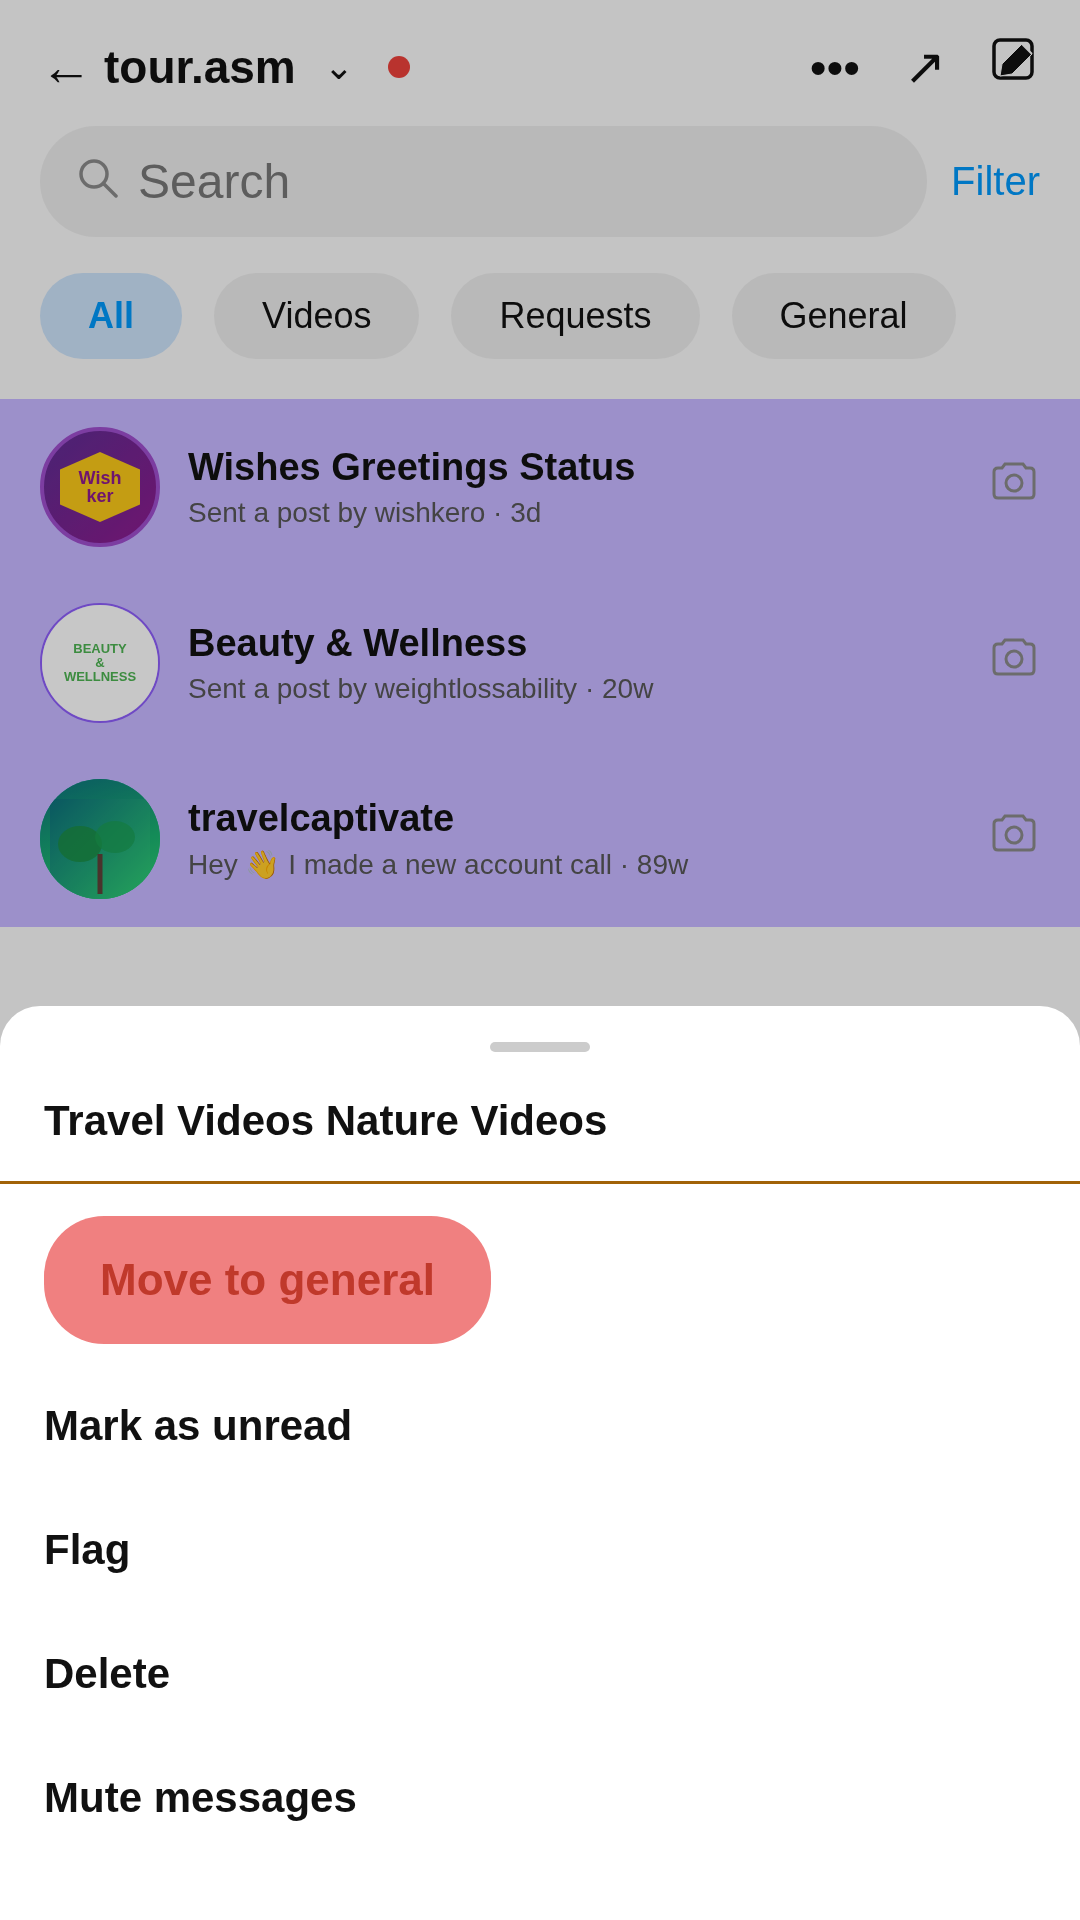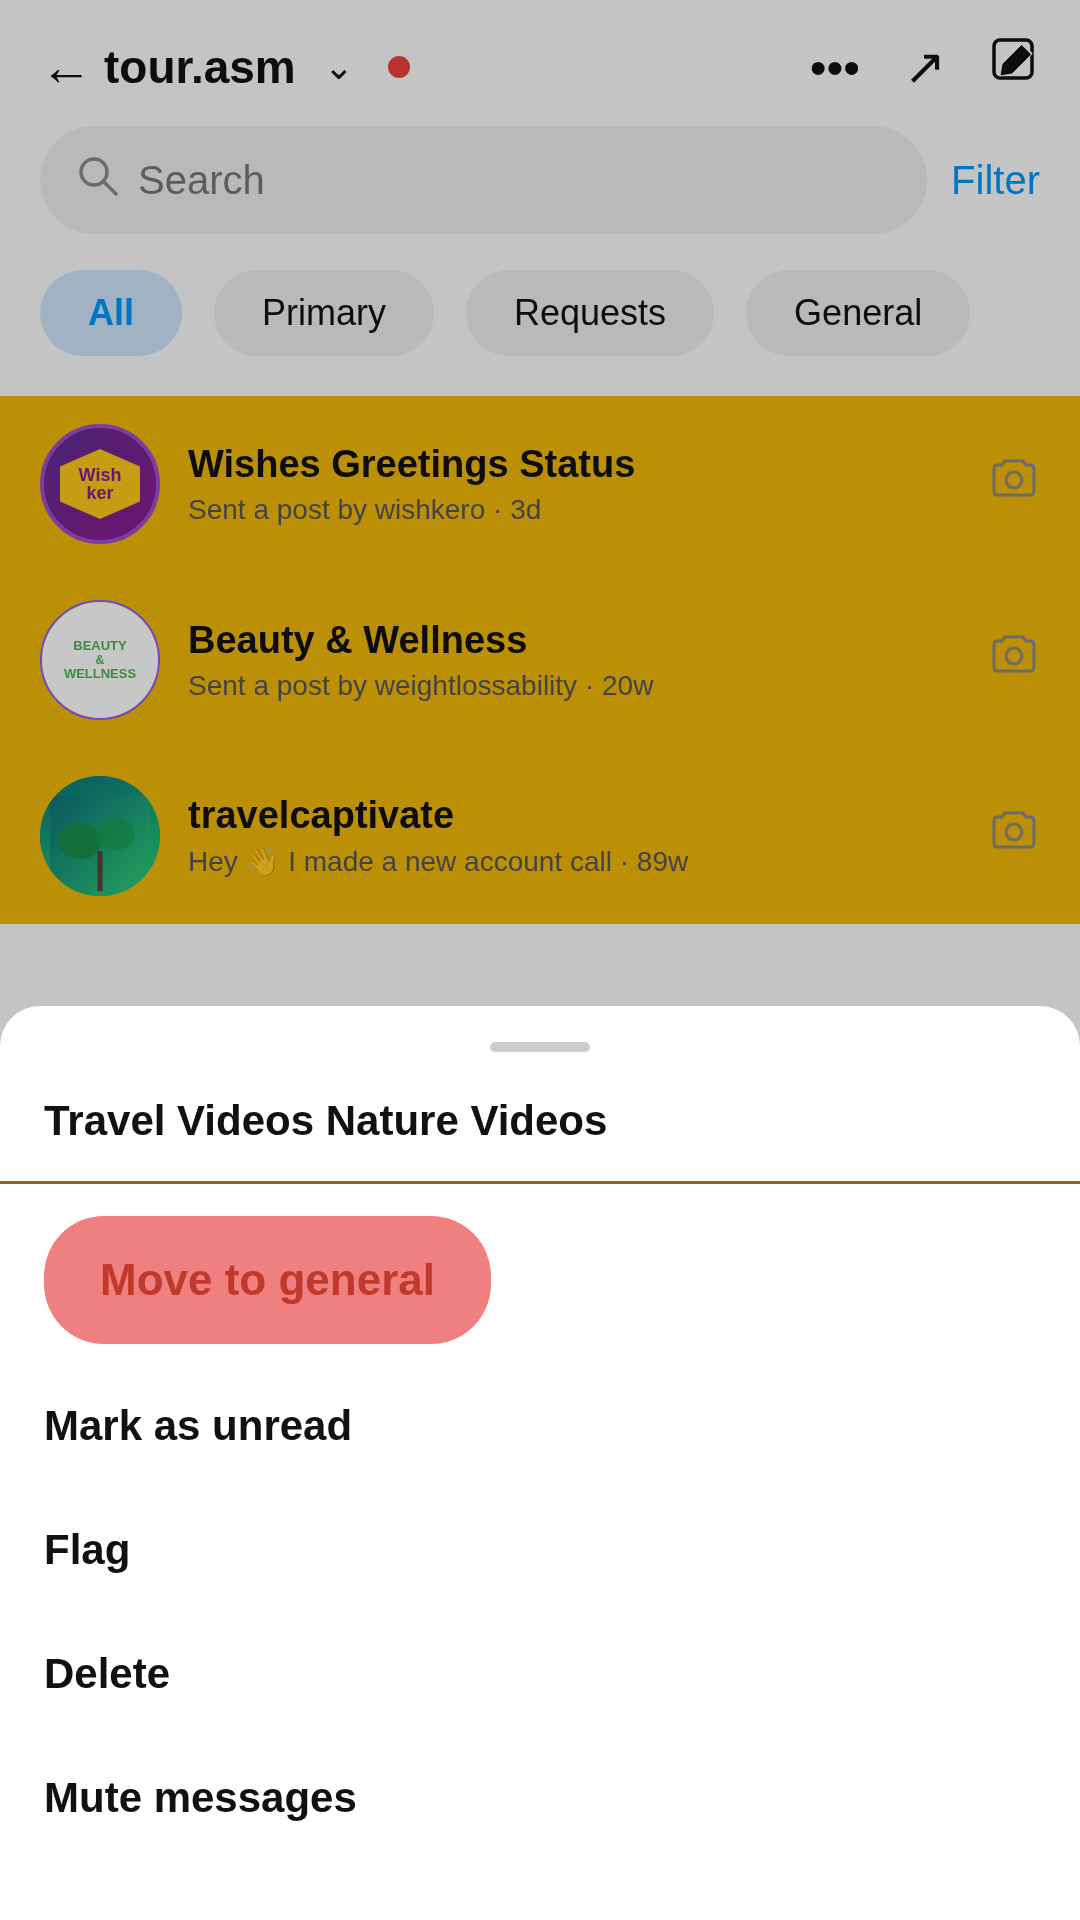--- a/index.html
+++ b/index.html
@@ -91,21 +91,21 @@
       padding: 28px 36px;
       gap: 20px;
     }
 
     .search-icon {
       font-size: 42px;
       color: #888;
     }
 
     .search-input {
-      font-size: 40px;
+      font-size: 48px;
       color: #404040;
       background: transparent;
       border: none;
       outline: none;
       flex: 1;
     }
 
     .filter-btn {
       font-size: 40px;
       color: #0095f6;
@@ -143,21 +143,21 @@
     .message-list {
       display: flex;
       flex-direction: column;
     }
 
     .message-item {
       display: flex;
       align-items: center;
       padding: 28px 40px;
       gap: 28px;
-      background: #eab308;
+      background: #c4b5fd;
       cursor: pointer;
     }
 
     .avatar {
       width: 120px;
       height: 120px;
       border-radius: 50%;
       flex-shrink: 0;
       overflow: hidden;
       display: flex;
@@ -353,21 +353,21 @@
         <line x1="28" y1="28" x2="40" y2="40" stroke="#888" stroke-width="3.5" stroke-linecap="round"></line>
       </svg>
     </span>
     <input class="search-input" type="text" placeholder="Search" style="">
   </div>
   <span class="filter-btn">Filter</span>
 </div>
 
 <div class="filter-tabs">
   <div class="tab active">All</div>
-  <div class="tab">Primary</div>
+  <div class="tab">Videos</div>
   <div class="tab">Requests</div>
   <div class="tab">General</div>
 </div>
 
 <div class="message-list">
 
   <div class="message-item">
     <div class="avatar avatar-wishker">
       <div class="wishker-inner">
         <span class="wishker-text">Wish<br>ker</span>

